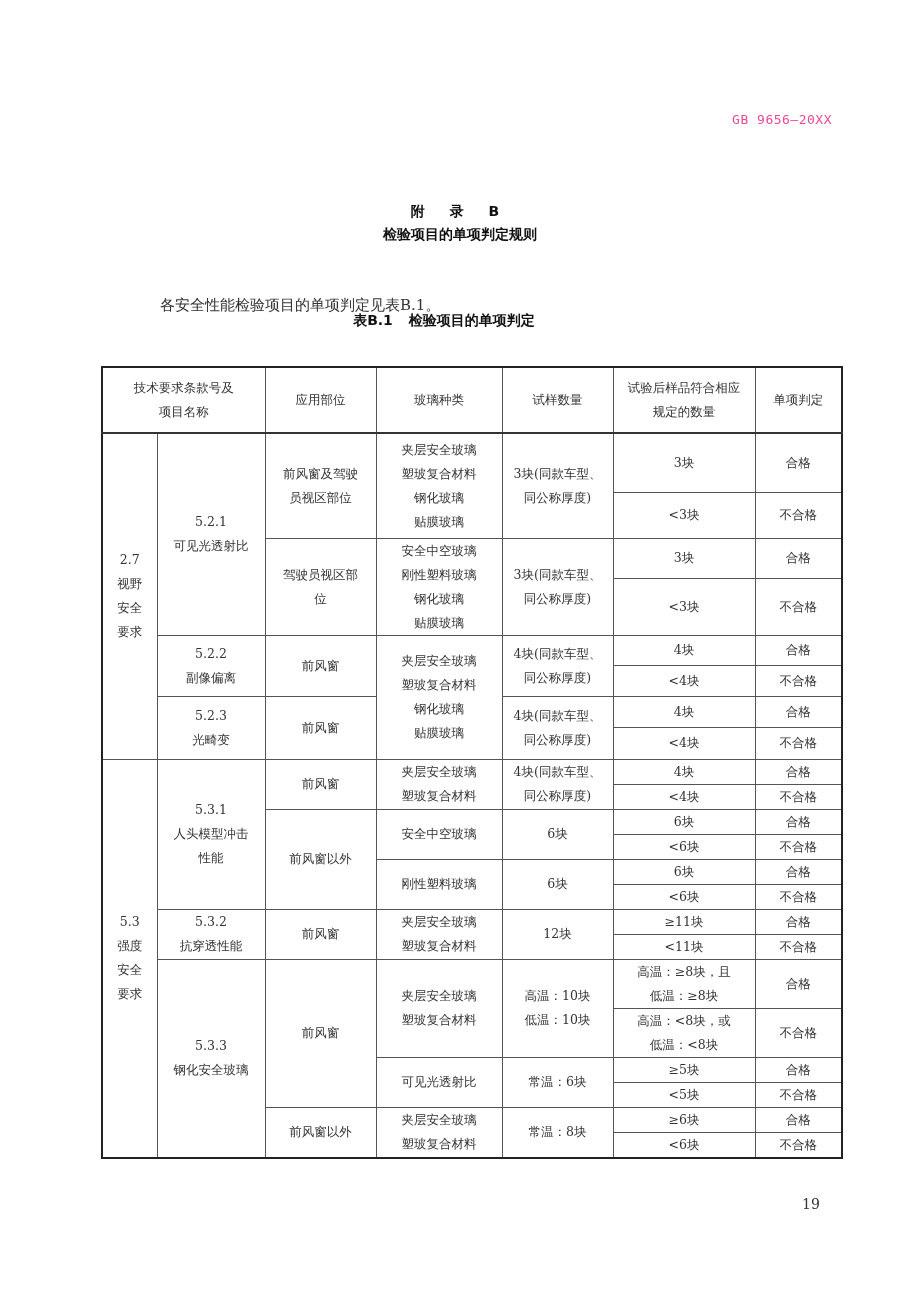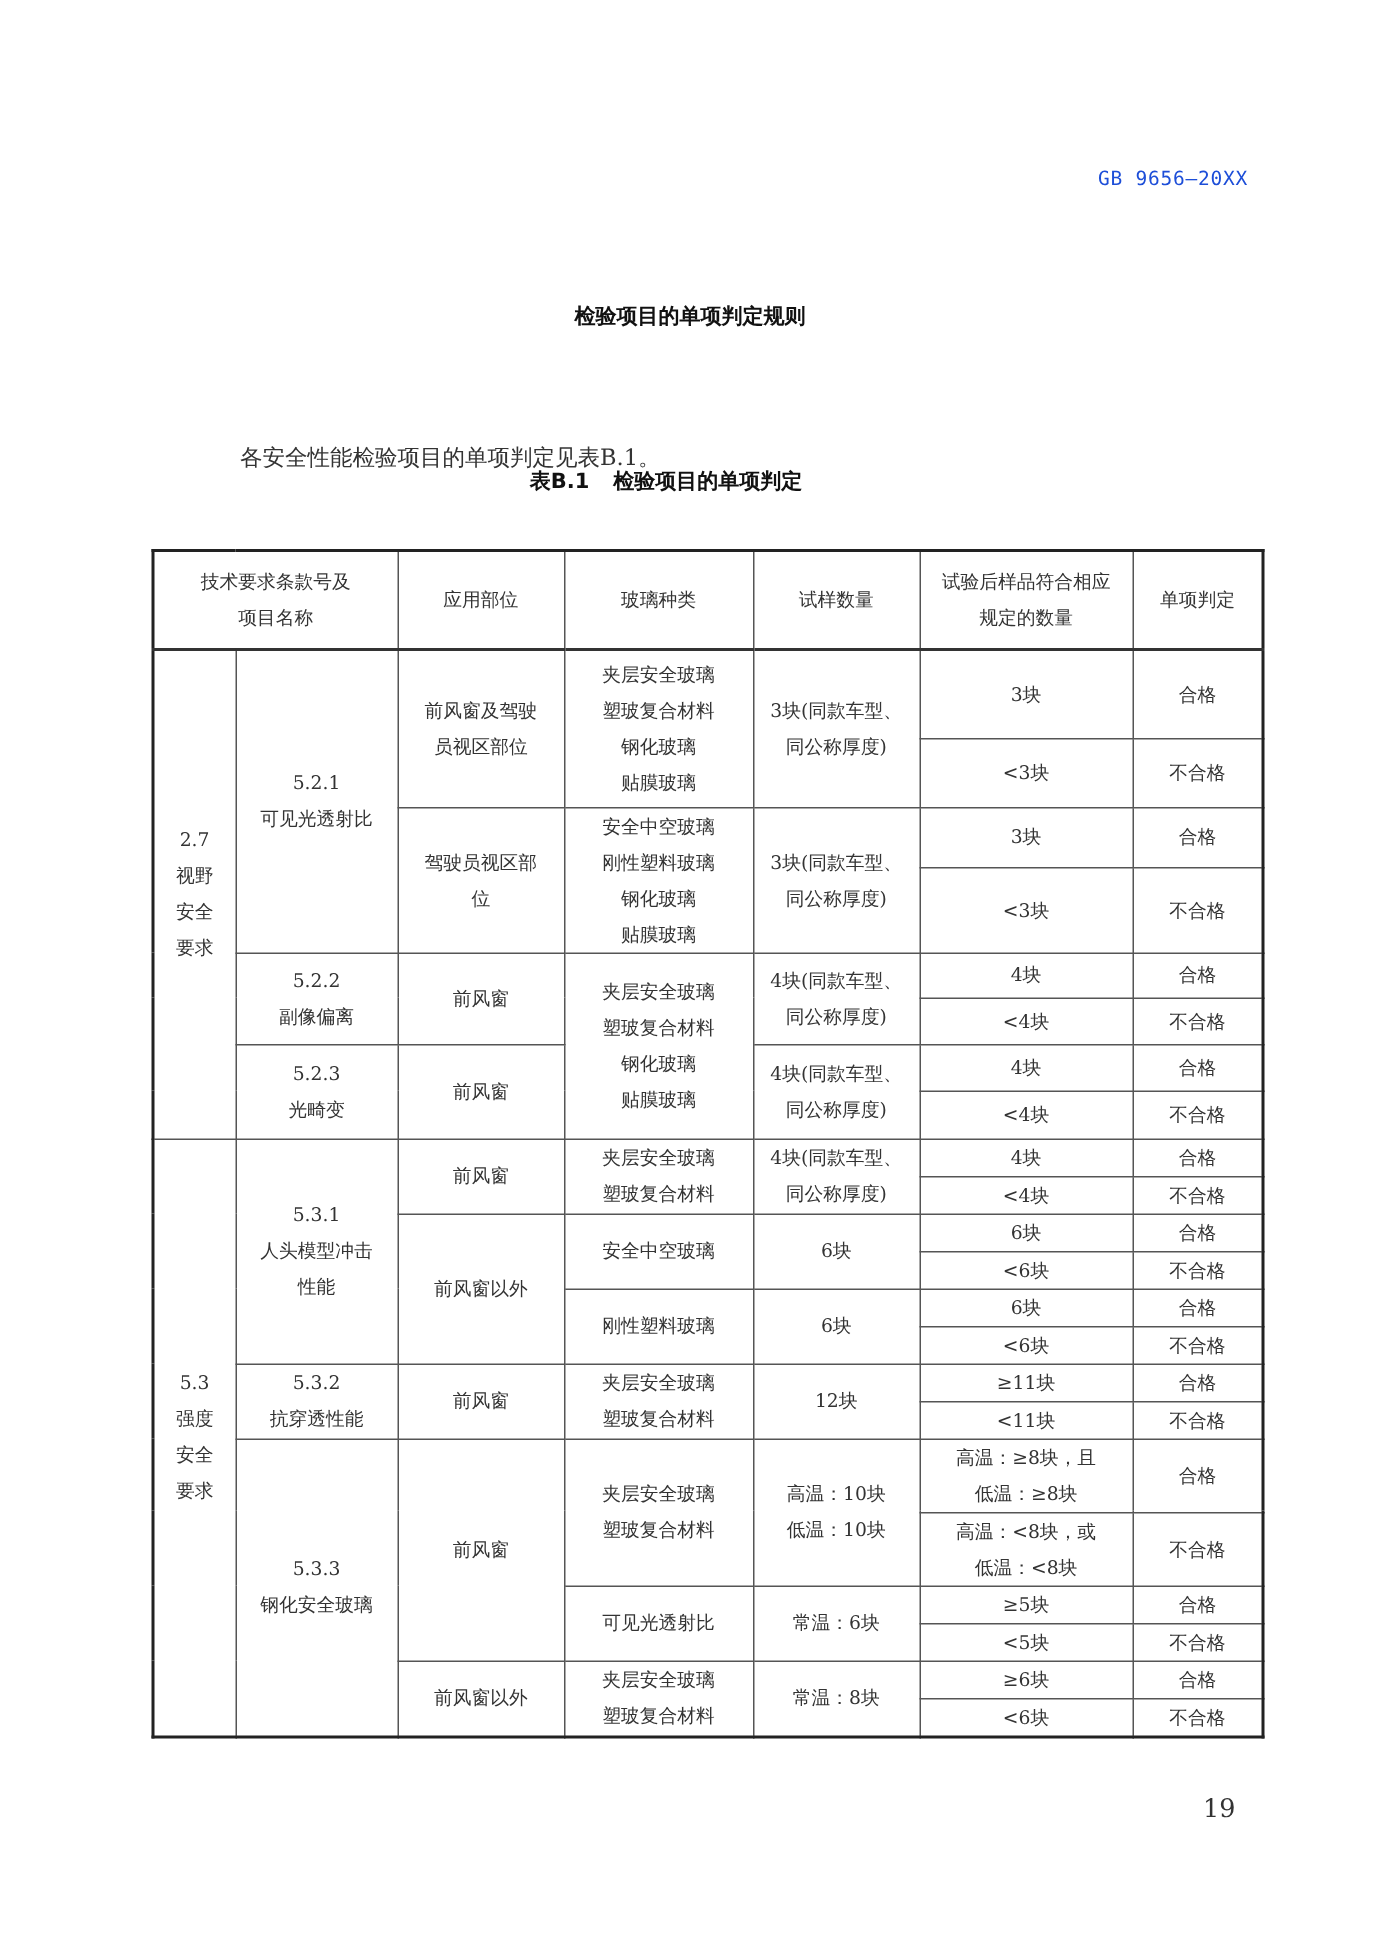--- a/index.html
+++ b/index.html
@@ -1,35 +1,36 @@
 <!DOCTYPE html>
 <html><head>
 <meta charset="utf-8">
 <style>
   html, body { margin:0; padding:0; background:#ffffff; }
   body { width:920px; height:1302px; position:relative; font-family:"DejaVu Serif","Liberation Serif",serif; color:#222; }
-  .std-code { position:absolute; top:112px; right:88px; font-family:"DejaVu Sans Mono","Liberation Mono",monospace; font-size:13px; letter-spacing:0.5px; color:#1d4ed8; }
+  .std-code { position:absolute; top:112px; right:88px; font-family:"DejaVu Sans Mono","Liberation Mono",monospace; font-size:13px; letter-spacing:0.5px; color:#ec4899; }
   .title-block { position:absolute; top:200px; left:0; width:920px; text-align:center; font-family:"DejaVu Sans","Liberation Sans",sans-serif; color:#111; }
   .title-block div { font-size:14px; font-weight:bold; line-height:23px; }
   .title-block .t1 { letter-spacing:10px; }
   .intro { position:absolute; top:296px; left:133px; font-size:15px; color:#333;margin-left:27px; }
   .caption { position:absolute; top:312px; left:0; width:888px; text-align:center; font-family:"DejaVu Sans","Liberation Sans",sans-serif; font-size:14px; font-weight:bold; color:#111; }
   .caption .sp { display:inline-block; width:16px; }
   table.main { position:absolute; top:366px; left:101px; width:740px; border-collapse:collapse; table-layout:fixed; font-size:12.5px; color:#333; }
   table.main td { border:1px solid #555; text-align:center; vertical-align:middle; padding:0 2px; line-height:24px; }
   table.main tr.head td { height:64px; border-bottom:2px solid #333; }
   table.main { border:2px solid #222;padding-left:44px; }
   .group-sep td { border-top:2px solid #777; }
 </style>
 </head>
 <body>
 
 <div class="std-code">GB 9656—20XX</div>
 
 <div class="title-block">
+  <div class="t1">附 录 B</div>
   <div>检验项目的单项判定规则</div>
 </div>
 
 <div class="intro">各安全性能检验项目的单项判定见表B.1。</div>
 
 <div class="caption">
   <span>表B.1</span><span class="sp"></span><span>检验项目的单项判定</span>
 </div>
 
 <table class="main">
@@ -224,17 +225,17 @@
     <td class="ml">≥6块</td>
     <td>合格</td>
   </tr>
   <tr style="height:25px">
     <td class="ml">&lt;6块</td>
     <td>不合格</td>
   </tr>
 </tbody>
   </table>
 
-<div style="position:absolute; top:1196px; left:802px; font-size:17px; color:#333;">19</div>
+<div style="position:absolute; top:1196px; left:802px; font-size:14px; color:#333;">19</div>
 
 <style>
   td.ml { white-space:pre-line; }
 </style>
 
 </body></html>

